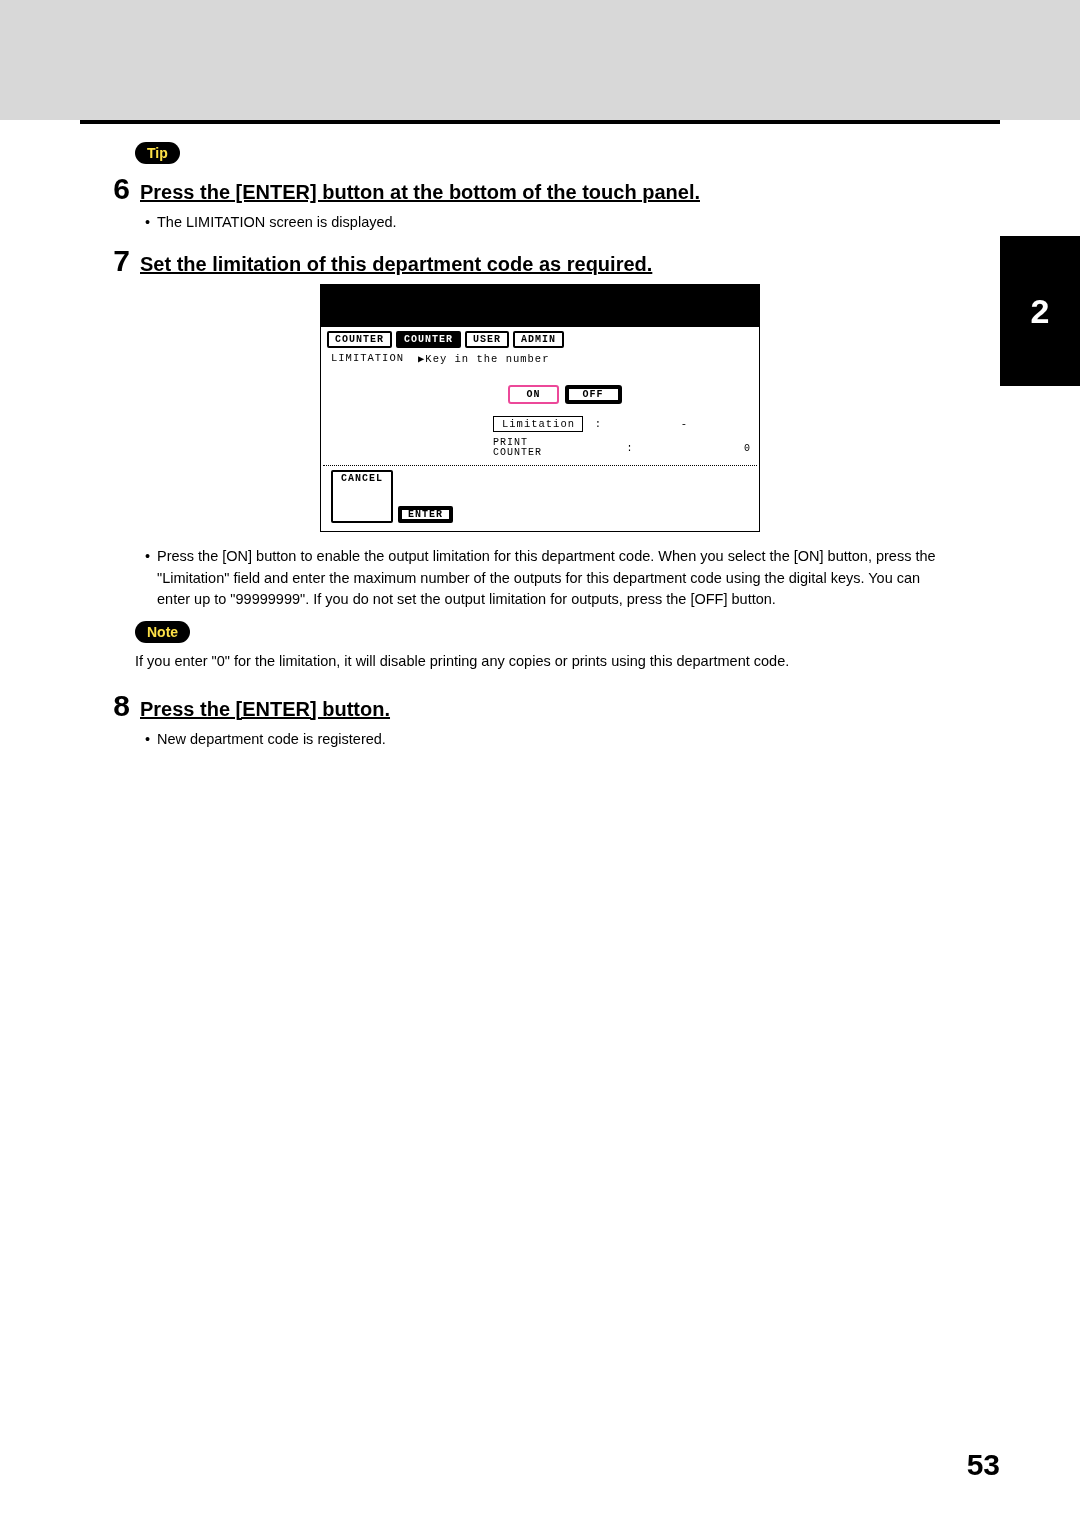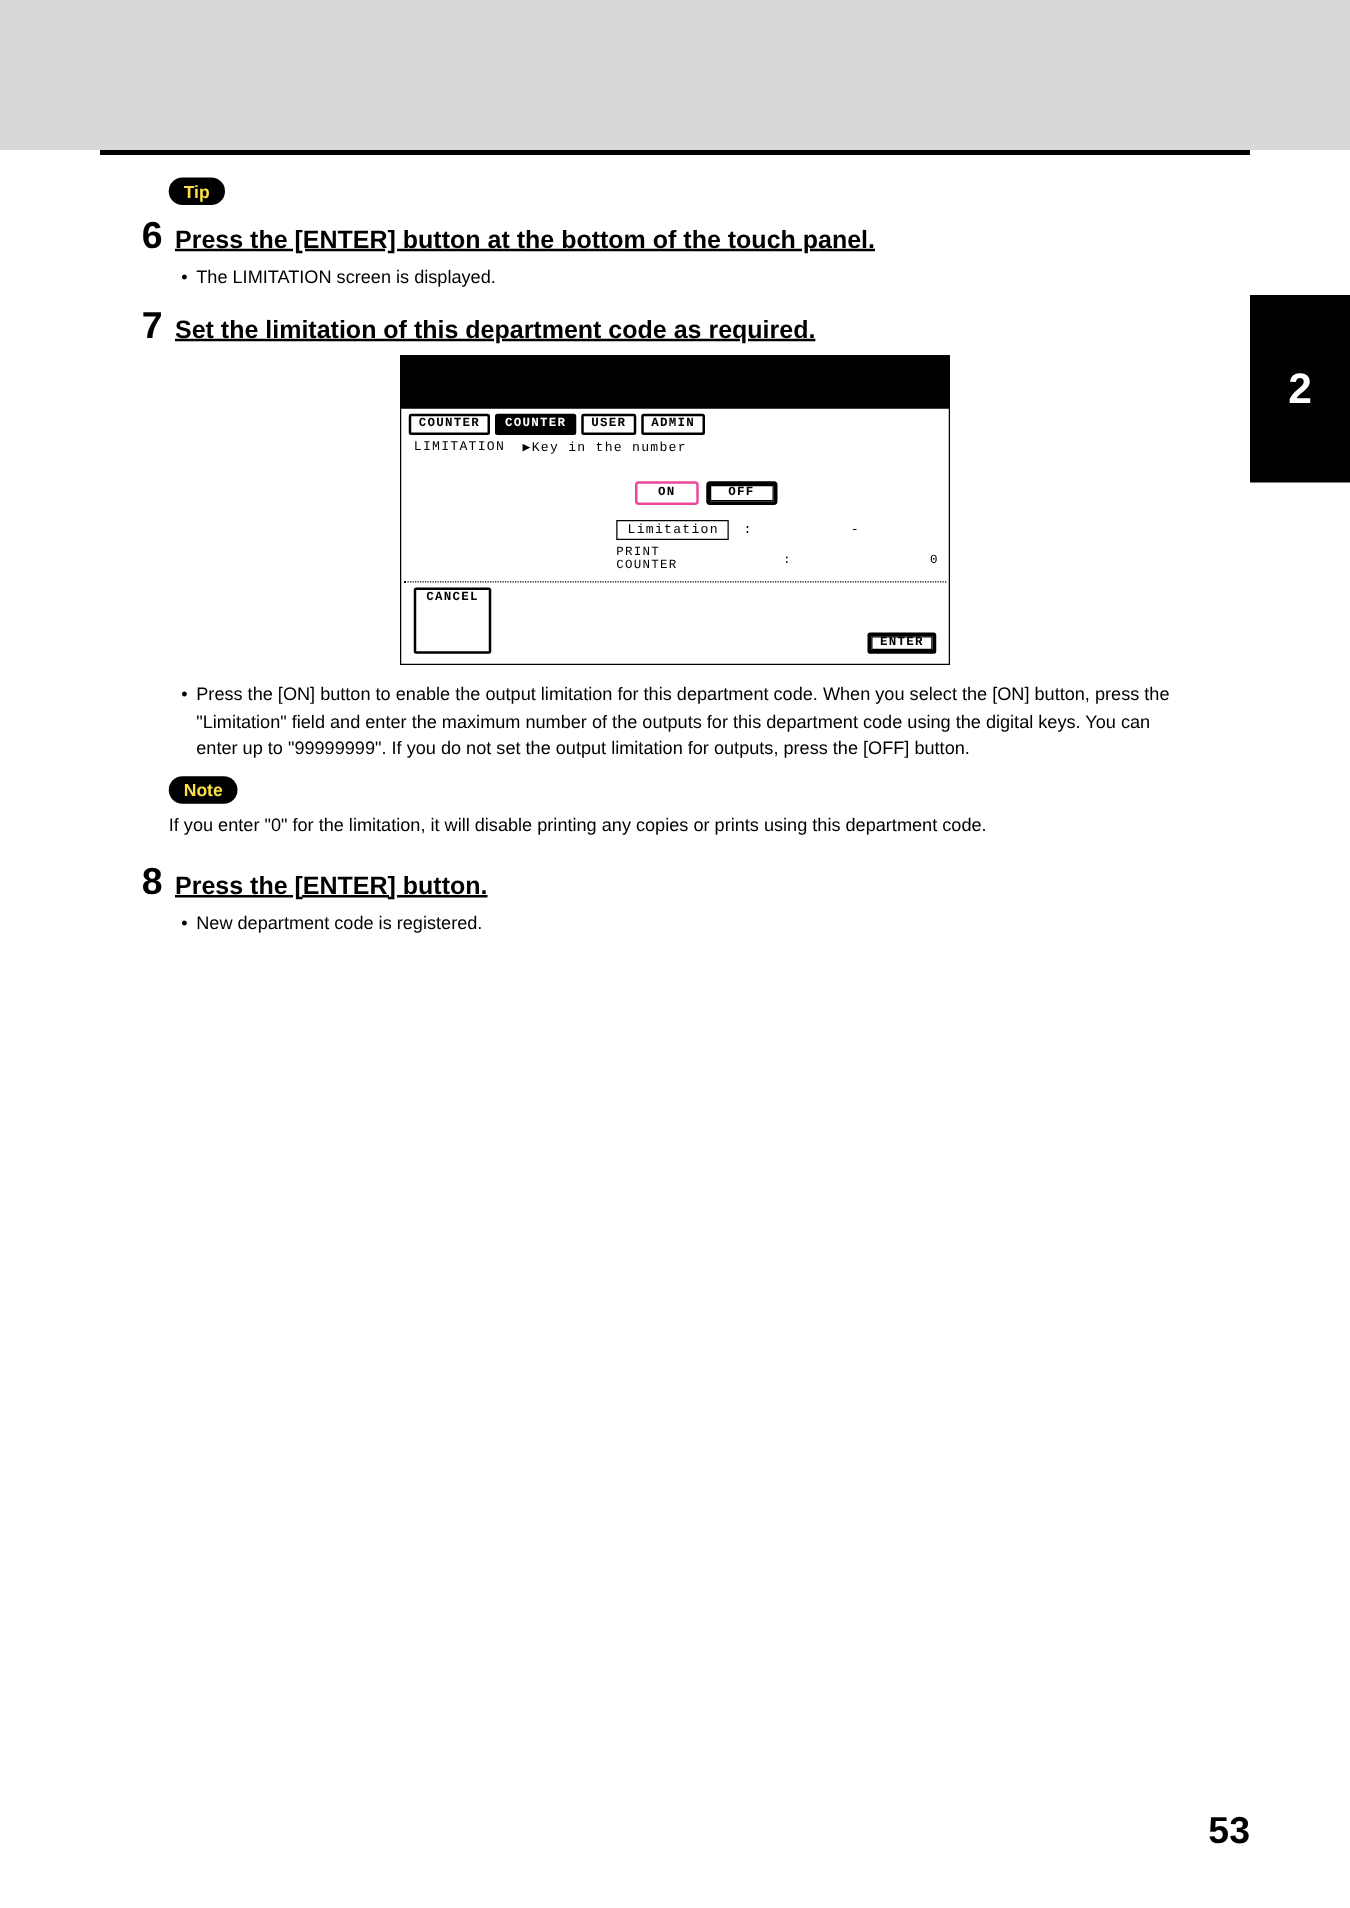--- a/index.html
+++ b/index.html
@@ -180,21 +180,21 @@
     display: flex;
     align-items: center;
     padding: 4px 0 4px 50px;
     font-size: 10px;
     letter-spacing: 1px;
     justify-content: space-between;
   }
   .print-label { margin-left: 120px; width: 90px; line-height: 1.05; }
   .scr-footer {
     display: flex;
-    justify-content: space-between;
+    justify-content: flex-start;
     gap: 5px;
     padding: 4px 8px 6px 8px;
     border-top: 1px dotted #000;
     margin-top: 2px;
     font-family: Liberation Mono, monospace;
   }
   .fbtn {
     border: 2px solid #000;
     font-size: 10px;
     letter-spacing: 1px;

